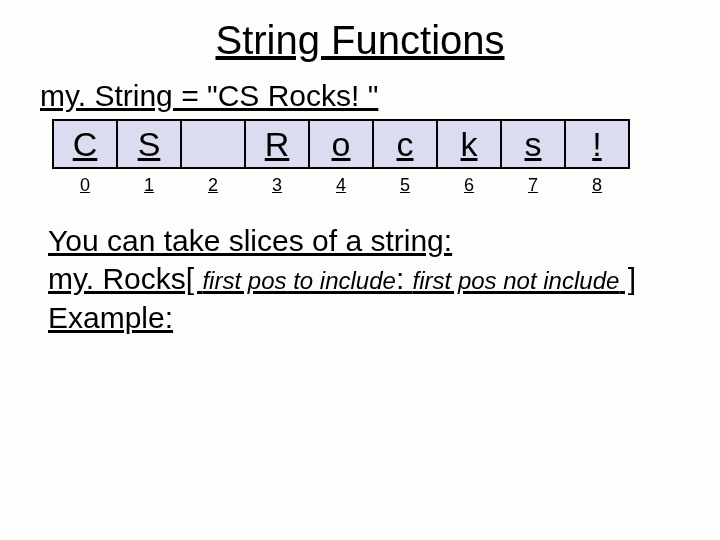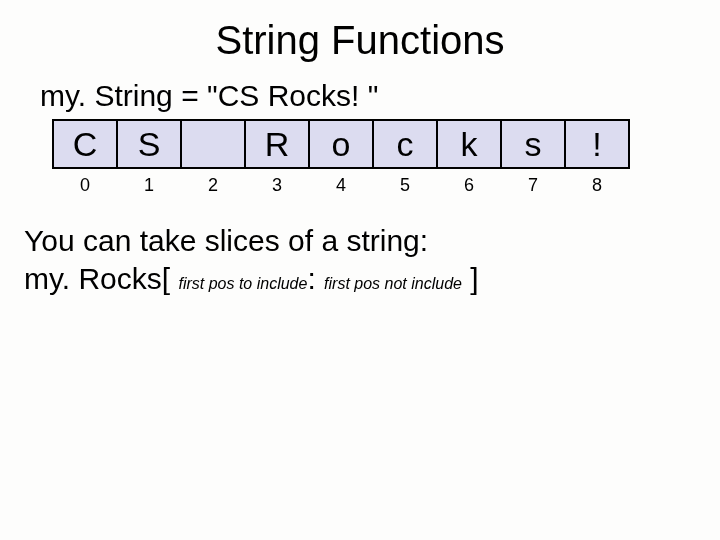--- a/index.html
+++ b/index.html
@@ -9,20 +9,21 @@
     height: 540px;
     background: #fdfdfc;
     font-family: Arial, Helvetica, sans-serif;
     color: #000;
   }
   .slide {
     width: 720px;
     height: 431px;
     position: relative;
     box-sizing: border-box;
+    text-decoration: underline;
   }
   .title {
     text-align: center;
     font-size: 40px;
     padding-top: 18px;
     padding-bottom: 10px;
   }
   .assign {
     font-size: 30px;
     margin-left: 40px;
@@ -54,25 +55,25 @@
   }
   .idx {
     width: 66px;
     margin-left: -2px;
     text-align: center;
     font-size: 18px;
   }
   .idx:first-child { margin-left: 0; }
   .body {
     font-size: 30px;
-    margin-left: 24px;
+    margin-left: 48px;
     margin-top: 26px;
     line-height: 1.28;
   }
-  .italic { font-style: italic; font-size: 16px; }
+  .italic { font-style: italic; font-size: 24px; }
 </style>
 </head>
 <body>
 
 <div class="slide">
 
   <div class="title">String Functions</div>
 
   <div class="assign">my. String = "CS Rocks! "</div>
 
@@ -99,15 +100,16 @@
       <div class="idx">7</div>
       <div class="idx">8</div>
     </div>
   </div>
 
   <div class="body">
     <div>You can take slices of a string:</div>
     <div>
       <span>my. Rocks[ </span><span class="italic">first pos to include</span><span>: </span><span class="italic">first pos not include</span><span> ]</span>
     </div>
+    <div>Example:</div>
   </div>
 
 </div>
 
 </body></html>

